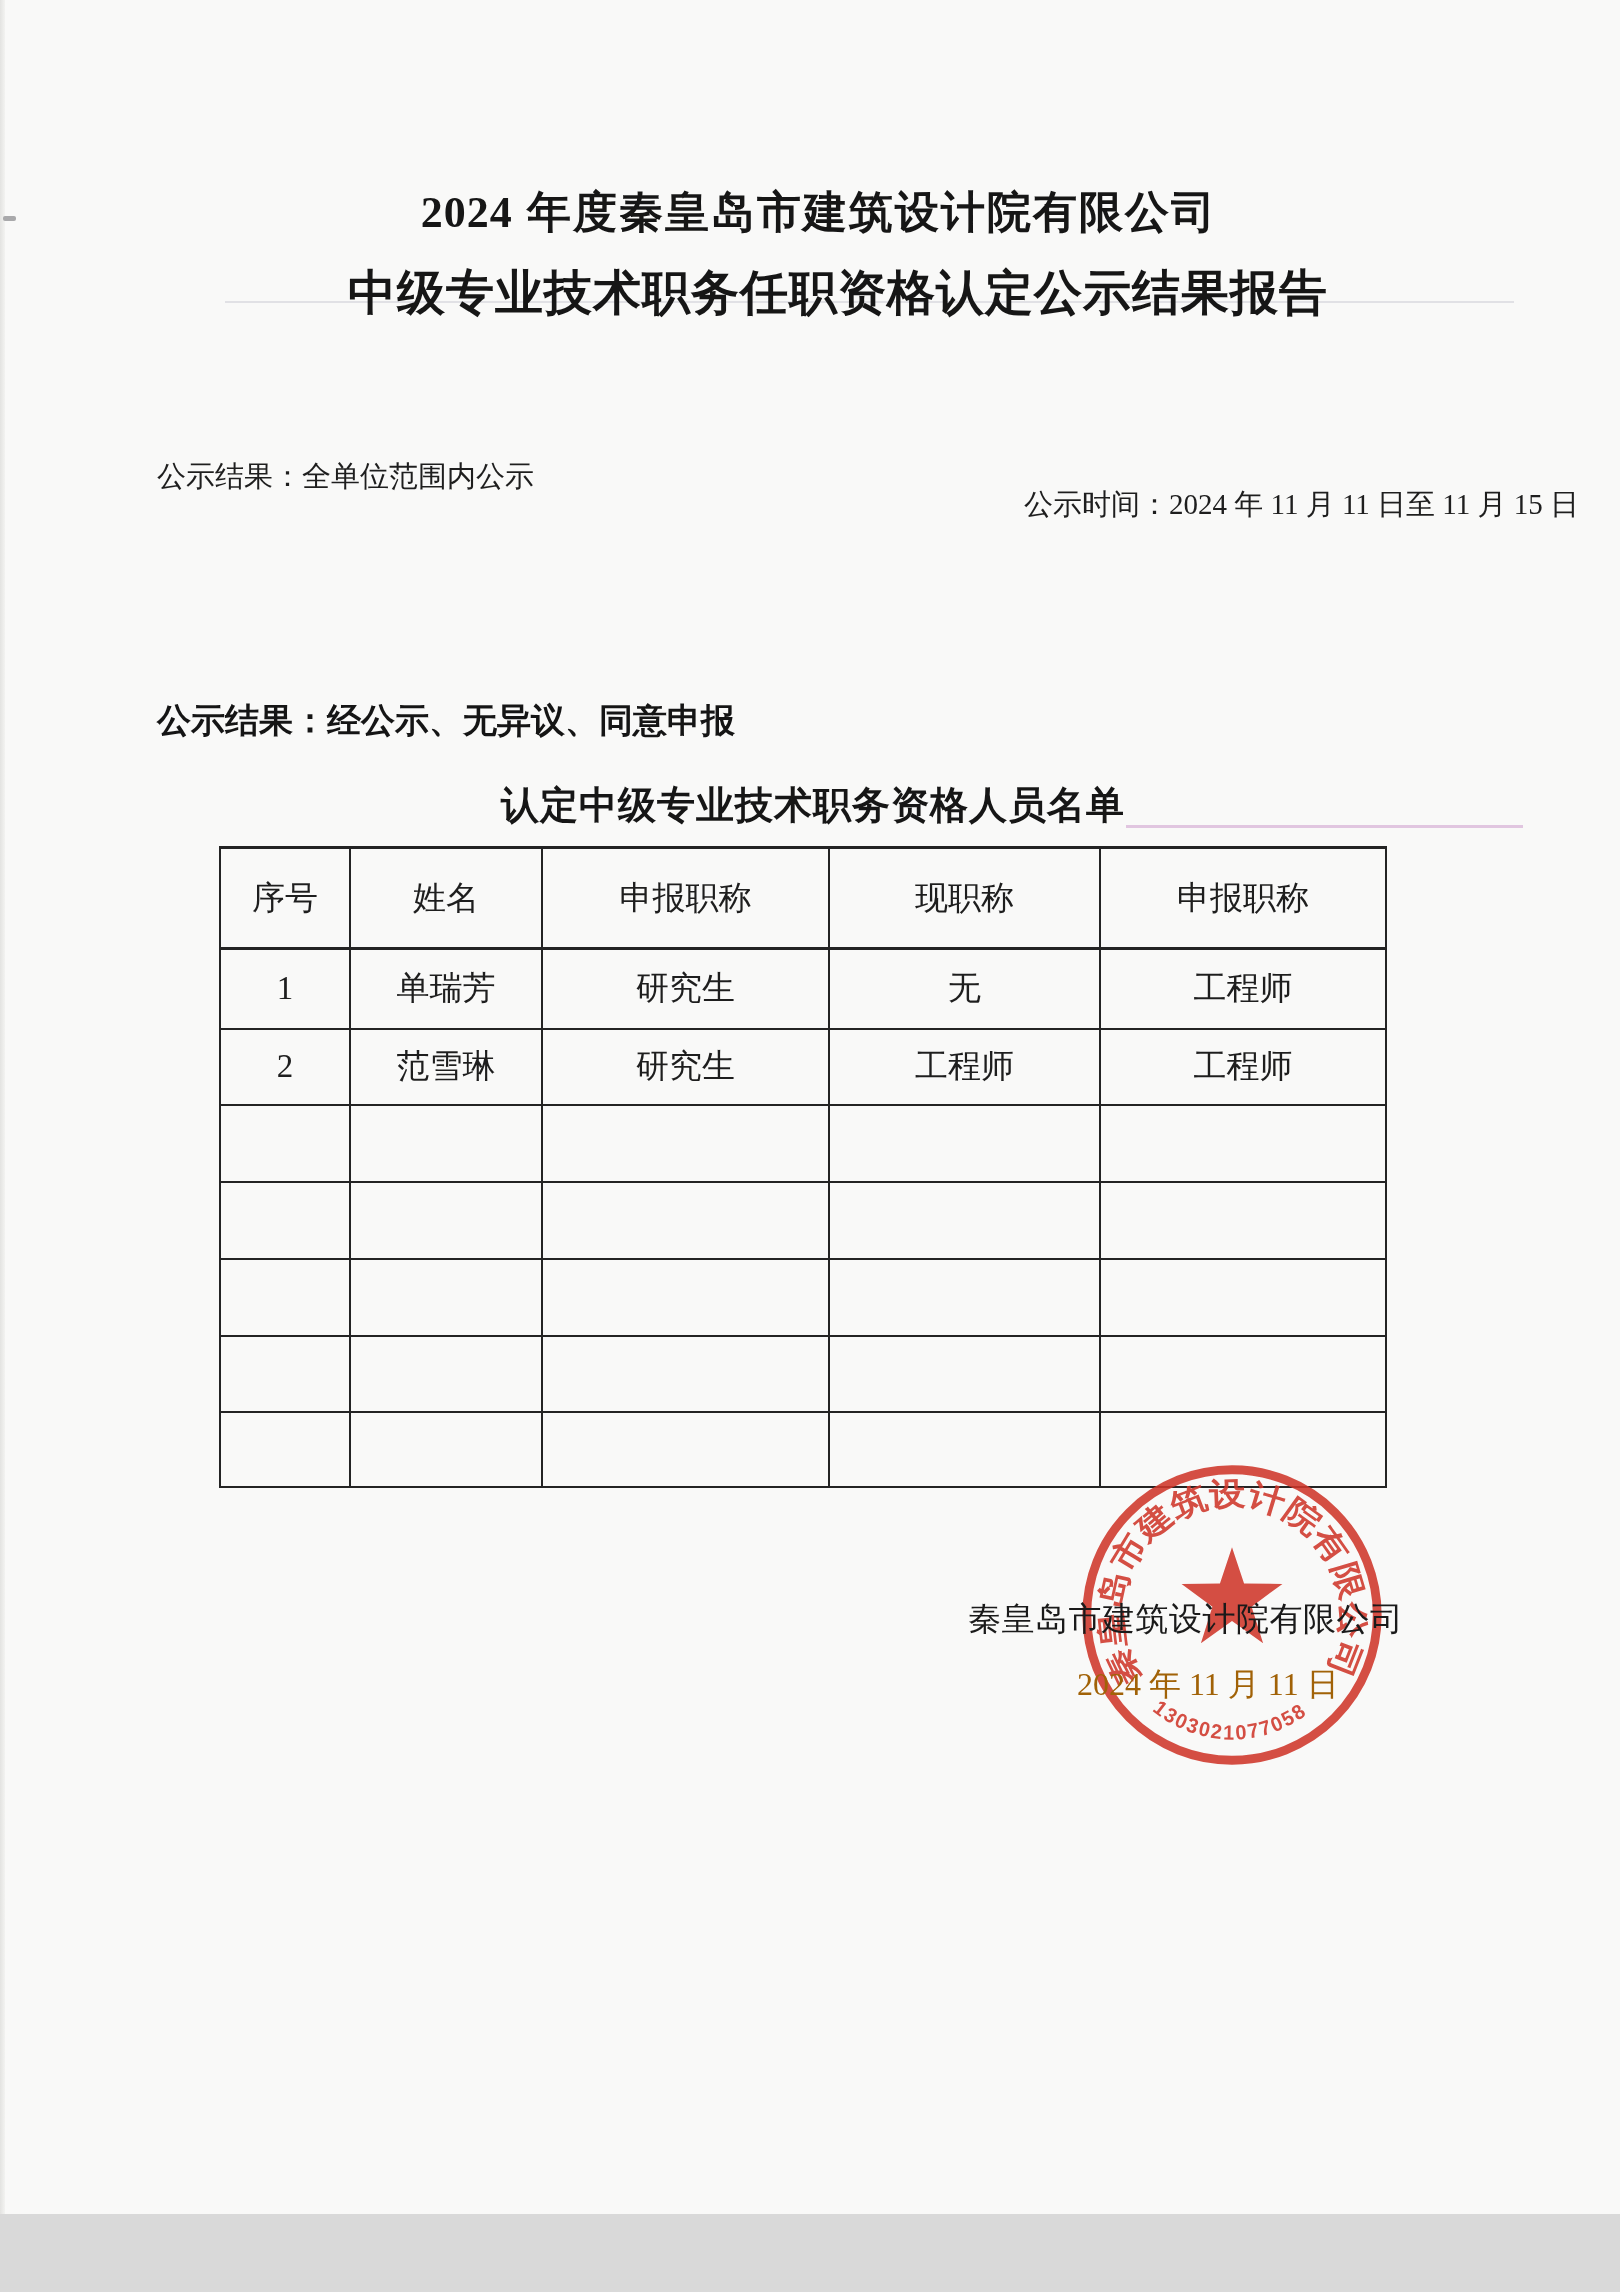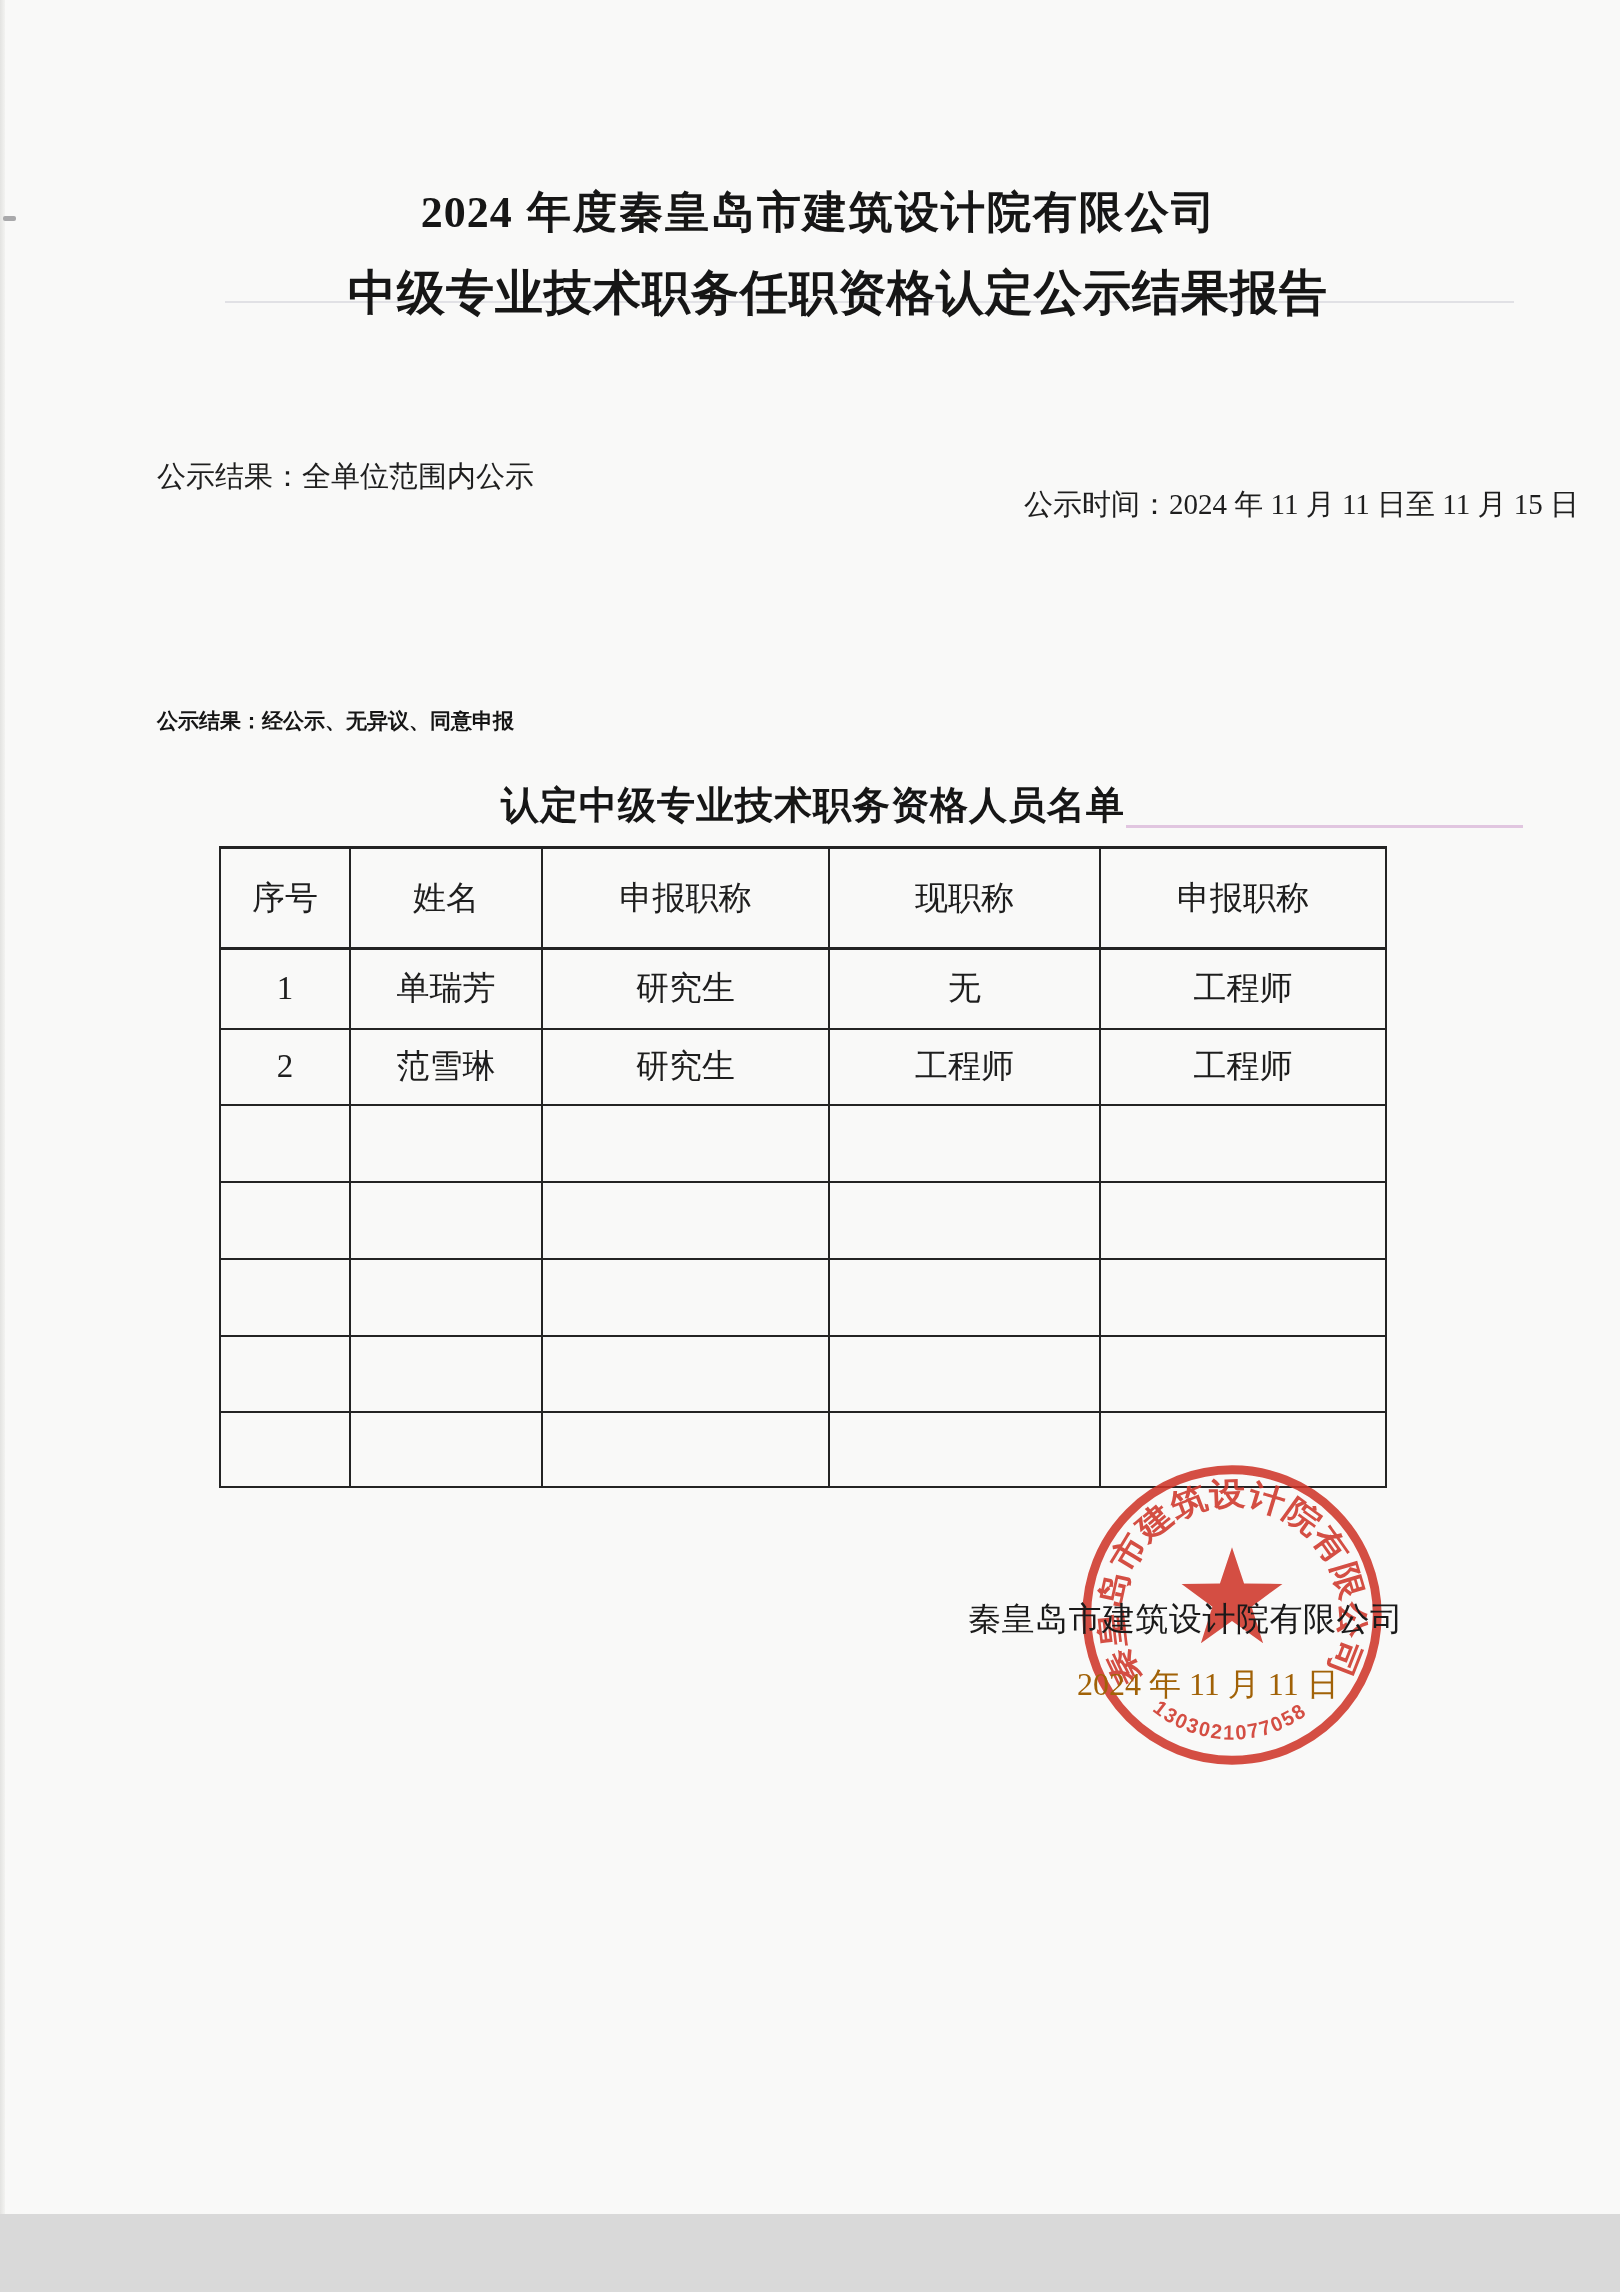--- a/index.html
+++ b/index.html
@@ -40,21 +40,21 @@
   }
 
   
   .meta-line { position:absolute; left:157px; font-size:29px; line-height:41px; white-space:nowrap; }
   .meta-scope   { top:456px; }
   .meta-time    { position:absolute; left:867px; top:0;margin-top:28px; }
   .meta-site    { top:531px; }
   .meta-content { top:617px; }
   .meta-result  { top:700px;
     font-family:"Liberation Sans","DejaVu Sans",sans-serif;
-    font-weight:bold; font-size:21px; color:#151515; }
+    font-weight:bold; font-size:34px; color:#151515; }
 
   
   .table-title {
     position:absolute; top:780px; left:0; width:100%;
     text-align:center; transform:translateX(2.9px);
     font-family:"Liberation Sans","DejaVu Sans",sans-serif;
     font-weight:bold; font-size:38px; letter-spacing:1px; color:#161616;
   }
   table.roster {
     position:absolute; left:219px; top:846px;

